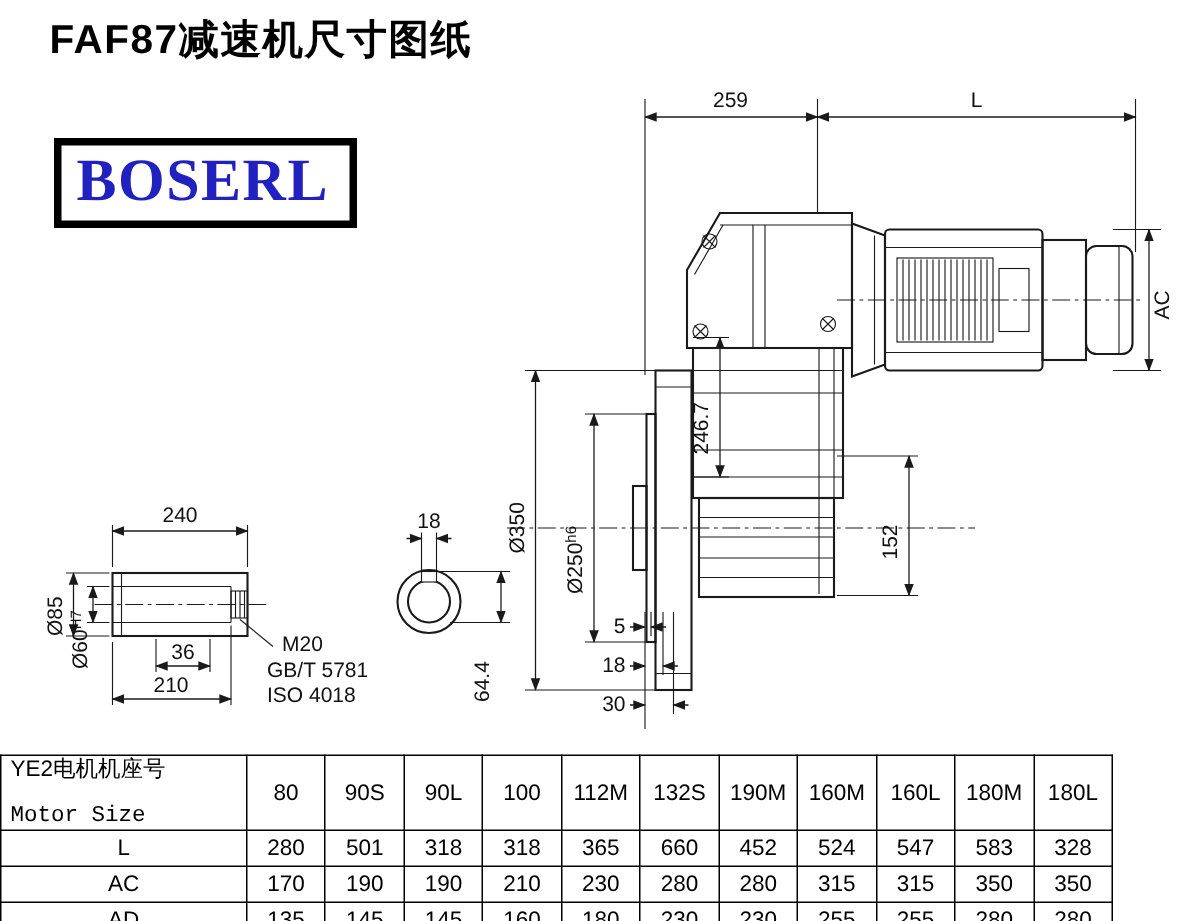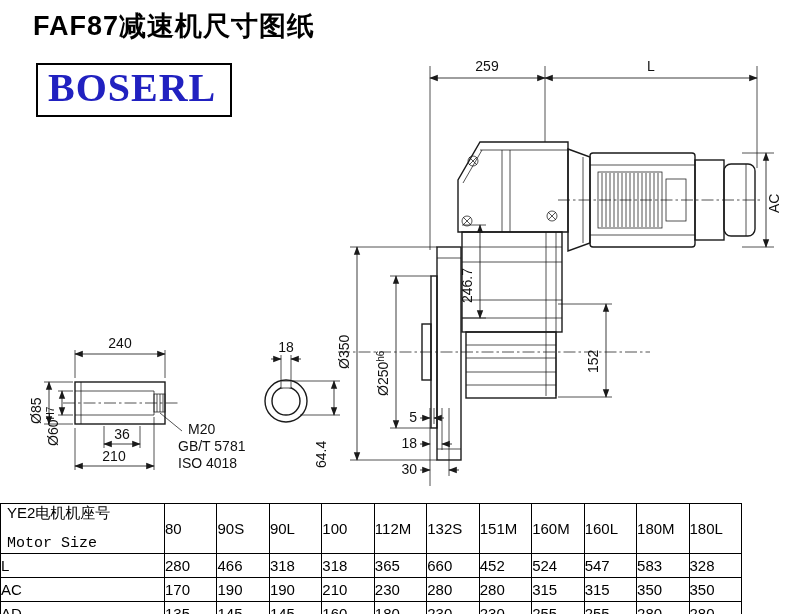--- a/index.html
+++ b/index.html
@@ -1,32 +1,32 @@
 <!DOCTYPE html>
 <html><head>
 <meta charset="utf-8">
 <style>
   html,body{margin:0;padding:0;background:#fff;}
   .stage{position:relative;width:800px;height:614px;background:#fff;overflow:hidden;
          font-family:"Liberation Sans",sans-serif;color:#000;}
   .page-title{position:absolute;left:33px;top:8px;margin:0;font-size:27px;font-weight:700;
               letter-spacing:1px;color:#000;text-align:right;}
-  .brand-logo{position:absolute;left:36px;top:63px;display:inline-block;border:2px solid #000000;
+  .brand-logo{position:absolute;left:36px;top:92px;display:inline-block;border:5px solid #000000;
               background:#fff;color:#2121c0;font-family:"Liberation Serif",serif;font-size:40px;
               font-weight:bold;line-height:1.05;padding:2px 14px 6px 10px;letter-spacing:1px;}
   svg.drawing{position:absolute;left:0;top:0;}
   .ol{fill:none;stroke:#1a1a1a;stroke-width:1.4;}
   .tl{fill:none;stroke:#1a1a1a;stroke-width:.75;}
   .dim{fill:none;stroke:#1a1a1a;stroke-width:.85;}
   .cl{fill:none;stroke:#1a1a1a;stroke-width:.75;stroke-dasharray:12 3 2.5 3;}
   .dt{font:14px "Liberation Sans",sans-serif;fill:#111;}
   .sup{font-size:10px;}
   table.spec{position:absolute;left:0;top:503px;width:742px;border-collapse:collapse;
              table-layout:fixed;background:#fff;}
-  table.spec th,table.spec td{border:1px solid #000;text-align:left;padding:0;
+  table.spec th,table.spec td{border:1px solid #000;text-align:center;padding:0;
              font-weight:normal;font-size:15px;color:#000;}
   table.spec tr.hdr{height:37px;}
   table.spec tr.row{height:24px;}
   table.spec th.label-col{text-align:left;padding-left:6px;}
   .cn{font-size:15px;line-height:1.15;}
   .en{font-size:15px;line-height:1.15;font-family:"Liberation Mono",monospace;margin-top:14px;}
 </style>
 </head>
 <body>
 
@@ -234,30 +234,30 @@
           <th class="label-col">
             <div class="cn">YE2电机机座号</div>
             <div class="en">Motor Size</div>
           </th>
           <th>80</th>
           <th>90S</th>
           <th>90L</th>
           <th>100</th>
           <th>112M</th>
           <th>132S</th>
-          <th>151M</th>
+          <th>190M</th>
           <th>160M</th>
           <th>160L</th>
           <th>180M</th>
           <th>180L</th>
         </tr>
         <tr class="row">
           <th>L</th>
           <td>280</td>
-          <td>466</td>
+          <td>501</td>
           <td>318</td>
           <td>318</td>
           <td>365</td>
           <td>660</td>
           <td>452</td>
           <td>524</td>
           <td>547</td>
           <td>583</td>
           <td>328</td>
         </tr>

